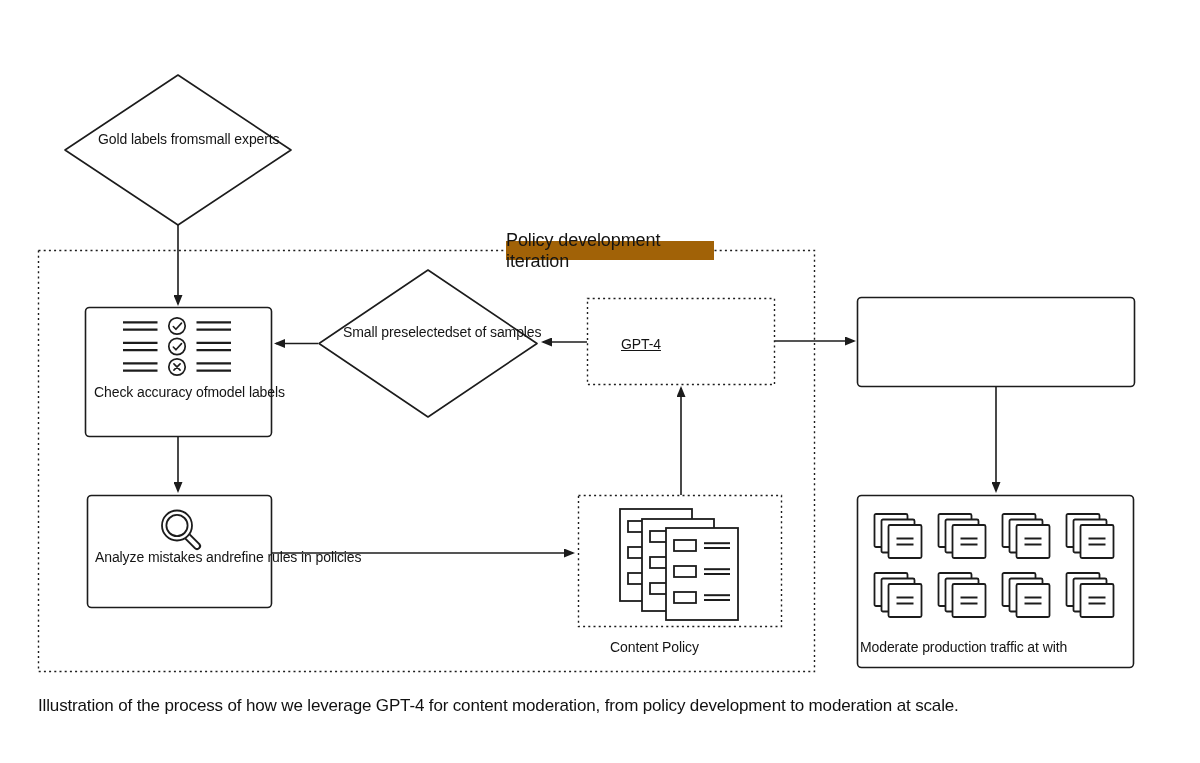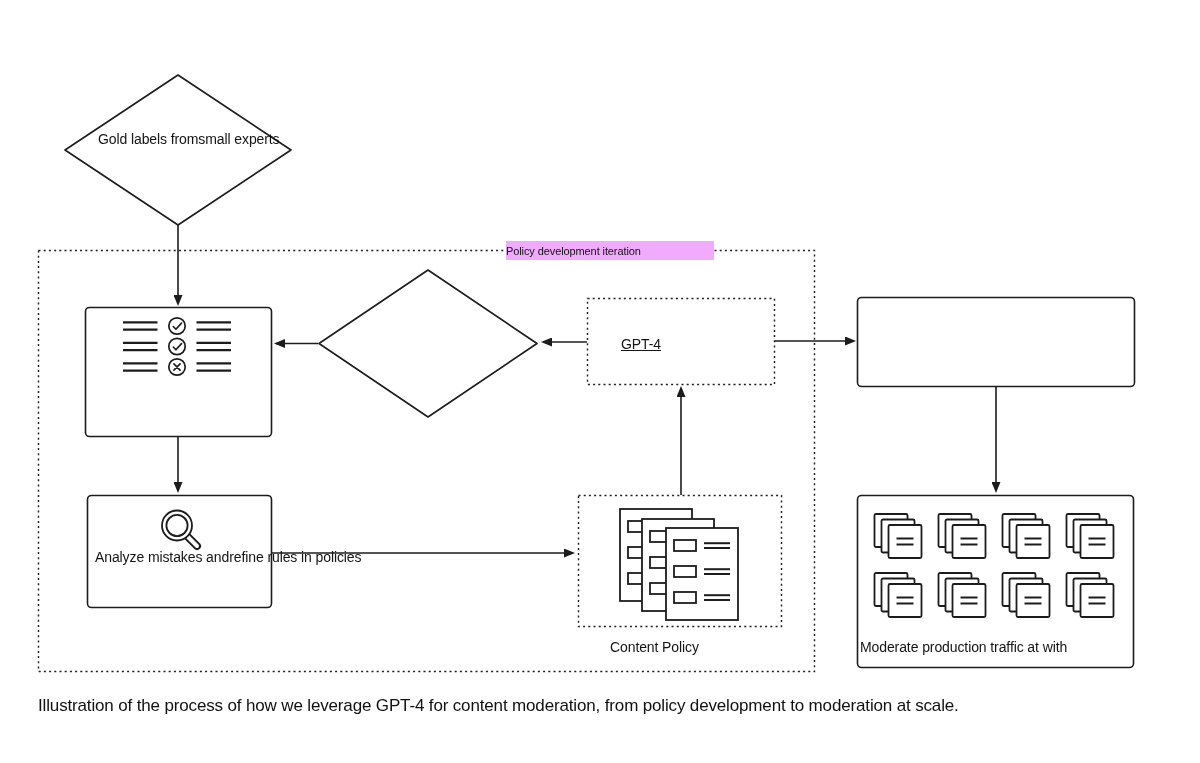--- a/index.html
+++ b/index.html
@@ -12,22 +12,22 @@
   .dotted{fill:#ffffff;stroke:#1c1c1c;stroke-width:1.4;stroke-dasharray:2 3.2;}
   .flow{stroke:#1c1c1c;stroke-width:1.6;fill:none;}
   .ic{fill:#ffffff;stroke:#1c1c1c;stroke-width:1.8;}
   .icl{stroke:#1c1c1c;stroke-width:2;fill:none;}
   .lbl{
     position:absolute;display:flex;align-items:center;justify-content:flex-start;
     text-align:center;font-size:14px;line-height:1.45;letter-spacing:-0.1px;color:#141414;
   }
   .lbl div{white-space:nowrap;}
   .frame-label{
-    position:absolute;left:506px;top:241px;width:208px;height:19px;background:#f0abfc;
-    display:flex;align-items:center;justify-content:flex-start;font-size:11px;letter-spacing:-0.1px;color:#141414;
+    position:absolute;left:506px;top:241px;width:208px;height:19px;background:#a16207;
+    display:flex;align-items:center;justify-content:flex-start;font-size:18px;letter-spacing:-0.1px;color:#141414;
   }
   .caption{
     position:absolute;left:38px;top:688px;width:1130px;font-size:17px;letter-spacing:-0.15px;color:#111111;margin-top:8px;
   }
 </style>
 </head>
 <body>
 
 <div class="stage">
 
@@ -146,21 +146,29 @@
 
 <div class="frame-label">
   <span>Policy development iteration</span>
 </div>
 
 <div class="lbl" style="left:98px;top:129px;width:160px;">
   <div>Gold labels from</div>
   <div>small experts</div>
 </div>
 
+<div class="lbl" style="left:94px;top:382px;width:170px;">
+  <div>Check accuracy of</div>
+  <div>model labels</div>
+</div>
 
+<div class="lbl" style="left:343px;top:322px;width:170px;">
+  <div>Small preselected</div>
+  <div>set of samples</div>
+</div>
 
 <div class="lbl" style="left:621px;top:334px;width:120px;text-decoration:underline;">
   <div>GPT-4</div>
 </div>
 
 
 <div class="lbl" style="left:95px;top:547px;width:170px;">
   <div>Analyze mistakes and</div>
   <div>refine rules in policies</div>
 </div>

